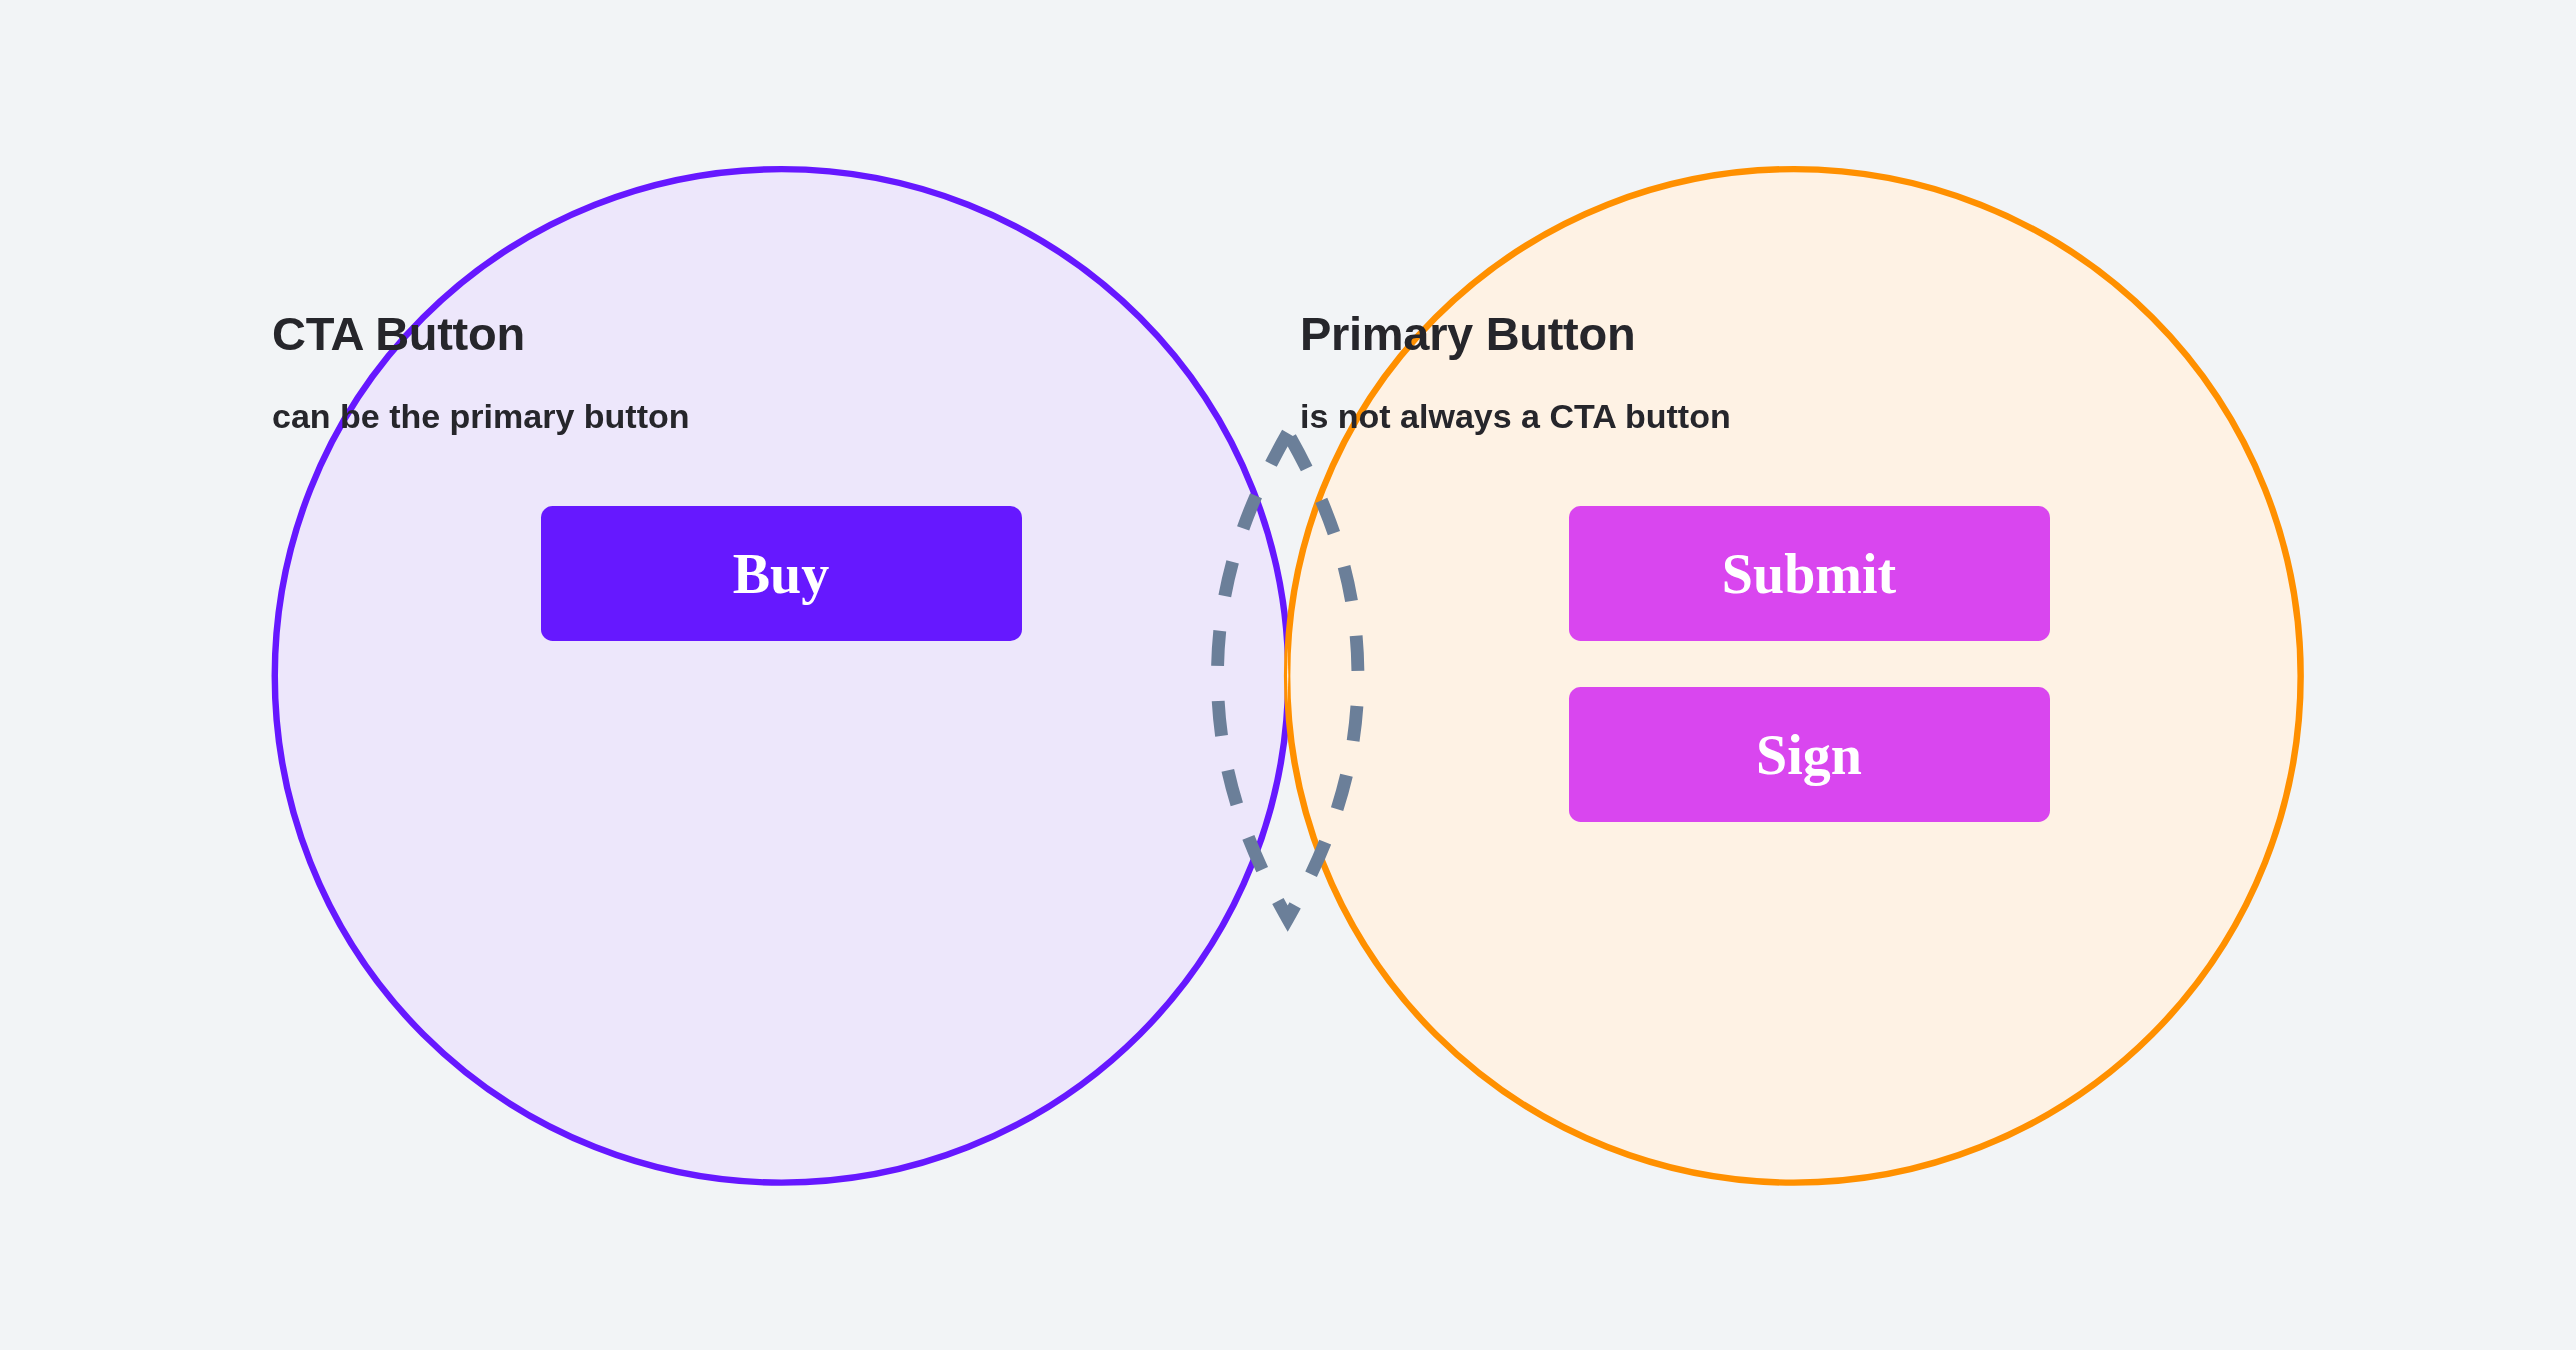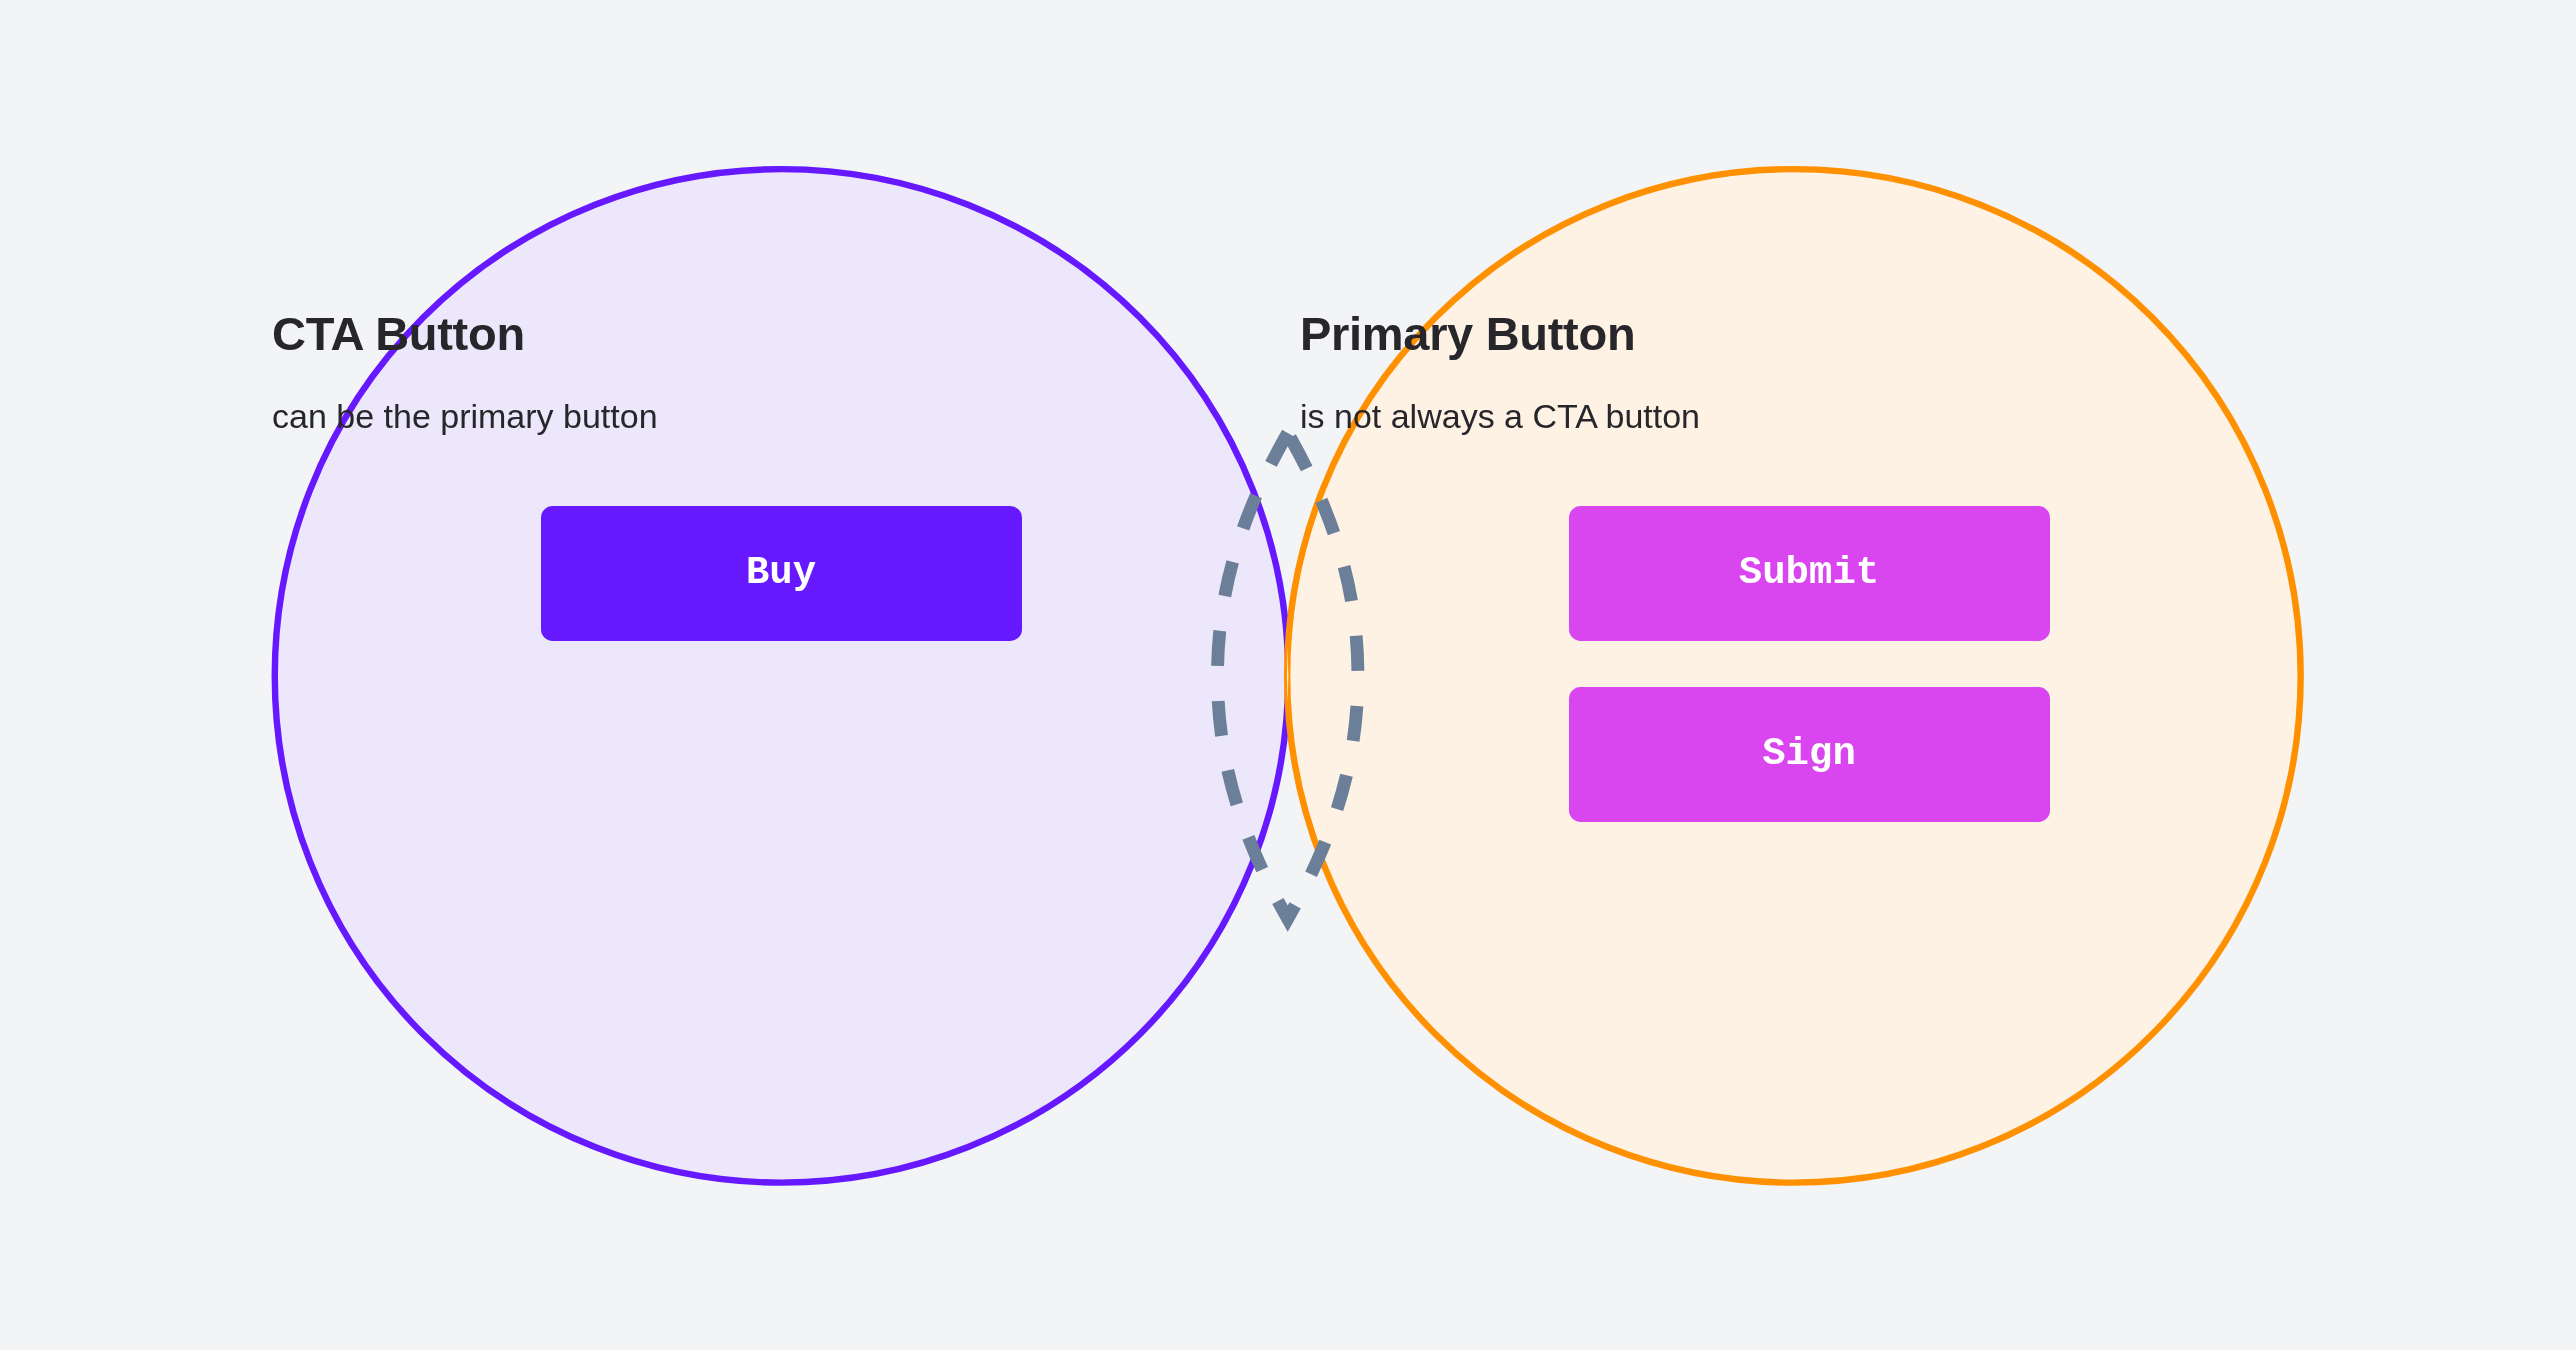--- a/index.html
+++ b/index.html
@@ -36,41 +36,41 @@
     font-size: 47px;
     font-weight: 700;
     color: #26262B;
     letter-spacing: -0.3px;
     line-height: 1.0;
     white-space: nowrap;
     margin: 0;
   }
   .set-subtitle {
     font-size: 34px;
-    font-weight: 400;
+    font-weight: 700;
     color: #26262B;
     line-height: 1.0;
     white-space: nowrap;
     margin: 42px 0 0 0;
   }
   .btn-stack {
     display: flex;
     flex-direction: column;
     align-items: center;
     margin-top: 73px;
     gap: 46px;
   }
   .ui-btn {
     width: 481px;
     height: 135px;
     border: none;
     border-radius: 11.7px;
     color: #FFFFFF;
-    font-family: Liberation Mono, monospace;
-    font-size: 39px;
+    font-family: Liberation Serif, serif;
+    font-size: 56px;
     font-weight: 600;
     letter-spacing: 0px;
     display: flex;
     align-items: center;
     justify-content: center;
     padding: 0;
     cursor: pointer;
     line-height: 1;
   }
   .ui-btn.cta     { background: #6618FF; }

